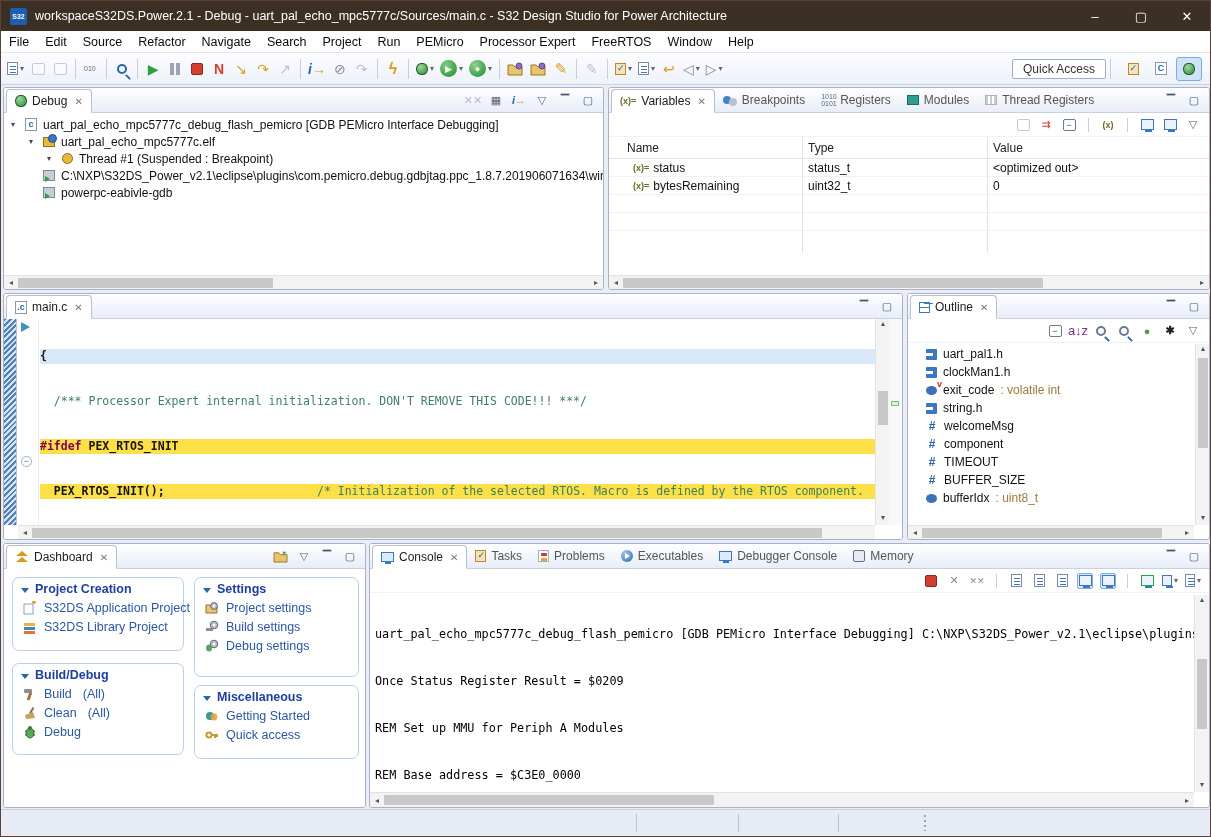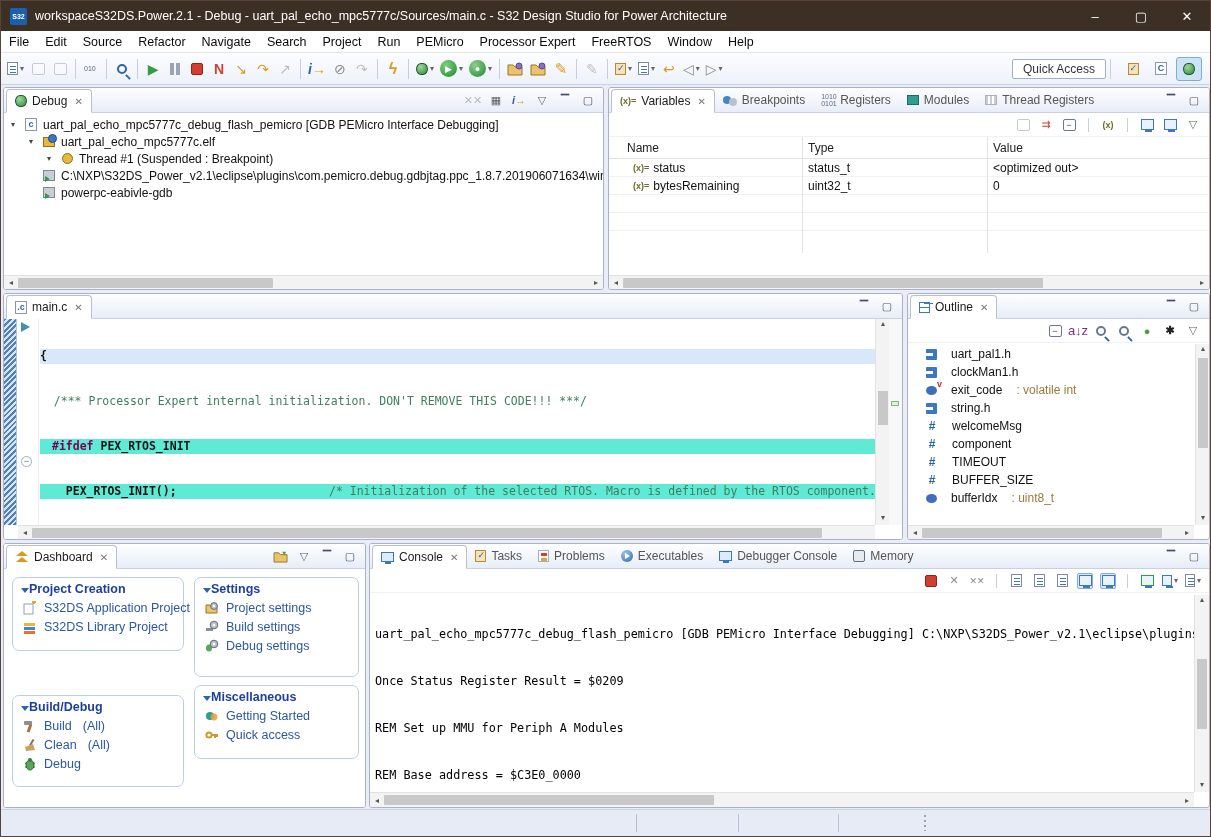--- a/index.html
+++ b/index.html
@@ -70,43 +70,43 @@
   .xkw{font-size:9px;color:#6b6b2a;font-weight:bold;}
   .colsep{position:absolute;top:0;width:1px;background:#e3e3e3;}
   
   .ed-body{position:absolute;left:0;top:25px;right:0;bottom:0;background:#fff;}
   .hatch{position:absolute;left:0;top:0;bottom:14px;width:13px;background:repeating-linear-gradient(135deg,#4f81b8 0 2px,#d7e4f2 2px 4px);border-right:1px solid #b9c4d4;}
   .ruler{position:absolute;left:14px;top:0;bottom:14px;width:21px;background:#fff;border-right:1px solid #eee;}
   .ip-arrow{position:absolute;left:3px;top:3px;width:0;height:0;border-left:9px solid #3f8fbf;border-top:5px solid transparent;border-bottom:5px solid transparent;}
   .fold{position:absolute;left:3px;width:11px;height:11px;border:1px solid #9fb0c4;border-radius:50%;color:#5a6a80;font-size:9px;line-height:9px;text-align:center;background:#fff;}
   .codearea{position:absolute;left:36px;top:0;right:27px;bottom:14px;overflow:hidden;font-family:"DejaVu Sans Mono","Liberation Mono",monospace;font-size:11.5px;line-height:15px;white-space:pre;}
   .eline{height:15px;}
-  .bg-cur{background:#d9e8f8;} .bg-blk{background:#5eead4;padding-left:12px;}
+  .bg-cur{background:#d9e8f8;} .bg-blk{background:#fde047;}
   .c-pp{color:#7b0052;font-weight:bold;} .c-code{color:#141414;font-weight:600;} .c-cmt{color:#3f7f5f;}
   .ed-vscroll{position:absolute;right:13px;top:0;bottom:14px;width:14px;background:#f3f3f3;border-left:1px solid #e2e2e2;}
   .overview{position:absolute;right:0;top:0;bottom:14px;width:13px;background:#f8f8f8;}
   .ov-mark{position:absolute;left:2px;width:8px;height:5px;border:1px solid #7fb87f;background:#dff0df;}
   .vthumb{position:absolute;left:2px;width:10px;background:#c8c8c8;}
   .sarrow{position:absolute;left:0;width:14px;height:12px;text-align:center;font-size:8px;color:#555;}
   .hscroll{position:absolute;left:0;right:0;bottom:0;height:14px;background:#f3f3f3;border-top:1px solid #e2e2e2;display:flex;align-items:center;}
   .hs-ar{width:14px;text-align:center;font-size:8px;color:#555;flex:none;}
   .hthumb{height:10px;background:#c8c8c8;border-radius:1px;}
   
   .olist{font-size:12px;color:#111;padding:2px 0 0 4px;}
-  .orow{height:18px;display:flex;align-items:center;gap:14px;padding-left:14px;white-space:nowrap;}
+  .orow{height:18px;display:flex;align-items:center;gap:6px;padding-left:14px;white-space:nowrap;}
   .osuffix{color:#9c7a3c;}
   .inc-ic{width:11px;height:11px;background:#3c77c4;position:relative;border-radius:1px;}
   .inc-ic::after{content:"";position:absolute;left:0;top:4px;width:7px;height:3px;background:#fff;}
   .macro-ic{color:#2b65a8;font-weight:bold;font-size:12px;width:12px;text-align:center;}
   .var-ic{width:11px;height:9px;border-radius:50%;background:#3e6fb8;}
   .vv{position:relative;} .vv::after{content:"v";position:absolute;right:-5px;top:-7px;color:#c03030;font-size:9px;font-weight:bold;}
   
   .dash-body{position:absolute;left:0;top:25px;right:0;bottom:0;background:#fff;}
   .group{position:absolute;border:1px solid #b9cfe9;border-radius:7px;background:#fff;}
-  .ghead{display:flex;align-items:center;padding:4px 0 2px 8px;font-size:12.5px;font-weight:bold;color:#1e3f9e;}
+  .ghead{display:flex;align-items:center;gap:6px;padding:4px 0 2px 8px;font-size:12.5px;font-weight:bold;color:#1e3f9e;}
   .gtri{width:0;height:0;border-top:5px solid #2b65a8;border-left:4px solid transparent;border-right:4px solid transparent;margin-top:2px;}
   .gitem{display:flex;align-items:center;gap:7px;height:19px;padding-left:10px;font-size:12.5px;color:#2b57a5;white-space:nowrap;}
   .gitem svg{flex:none;}
   .suffix-all{margin-left:4px;}
   
   .con-text{position:absolute;left:0;top:51px;right:15px;bottom:15px;overflow:hidden;font-family:"DejaVu Sans Mono","Liberation Mono",monospace;font-size:11.8px;line-height:15.6px;color:#000;padding:1px 0 0 5px;white-space:pre;}
   .con-title{white-space:pre;overflow:hidden;}
   .con-vscroll{position:absolute;right:0;top:51px;bottom:15px;width:15px;background:#f3f3f3;border-left:1px solid #e2e2e2;}
   .con-hscroll{position:absolute;left:0;right:15px;bottom:0;height:15px;background:#f3f3f3;border-top:1px solid #e2e2e2;display:flex;align-items:center;}
   
@@ -592,21 +592,21 @@
         <div class="gitem">
           <svg width="14" height="14" viewBox="0 0 14 14">
               <rect x="1" y="3" width="11" height="3" fill="#e8b73c"></rect>
               <rect x="1" y="7" width="11" height="3" fill="#3e86c8"></rect>
               <rect x="1" y="11" width="11" height="3" fill="#e8732c"></rect>
             </svg>
           <span>S32DS Library Project</span>
         </div>
       </div>
 
-      <div class="group" style="left:8px;top:94px;width:172px;height:92px;margin-top:32px;">
+      <div class="group" style="left:8px;top:94px;width:172px;height:92px;">
         <div class="ghead">
             <span class="gtri"></span>
             <span>Build/Debug</span>
           </div>
         <div class="gitem">
           <svg width="14" height="14" viewBox="0 0 14 14">
               <rect x="1" y="2" width="8" height="4" rx="1" fill="#8a8f98"></rect>
               <rect x="5" y="5" width="3" height="8" fill="#a9743f" transform="rotate(20 6 9)"></rect>
             </svg>
           <span>Build</span>

